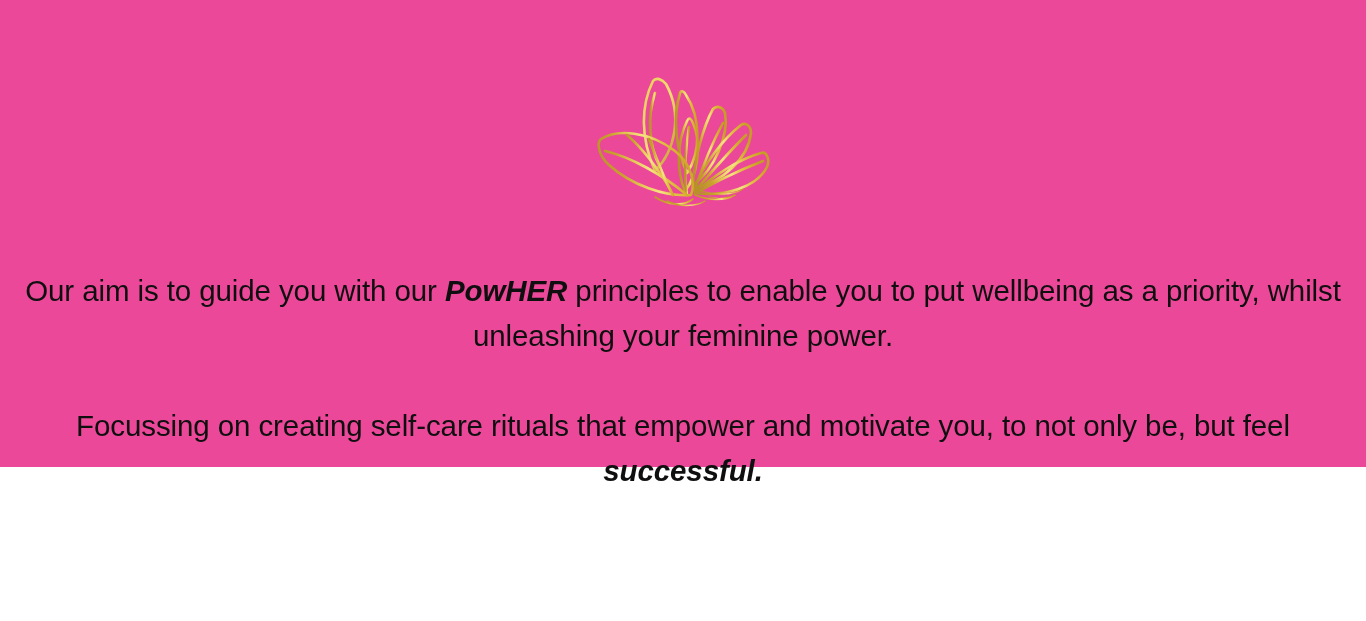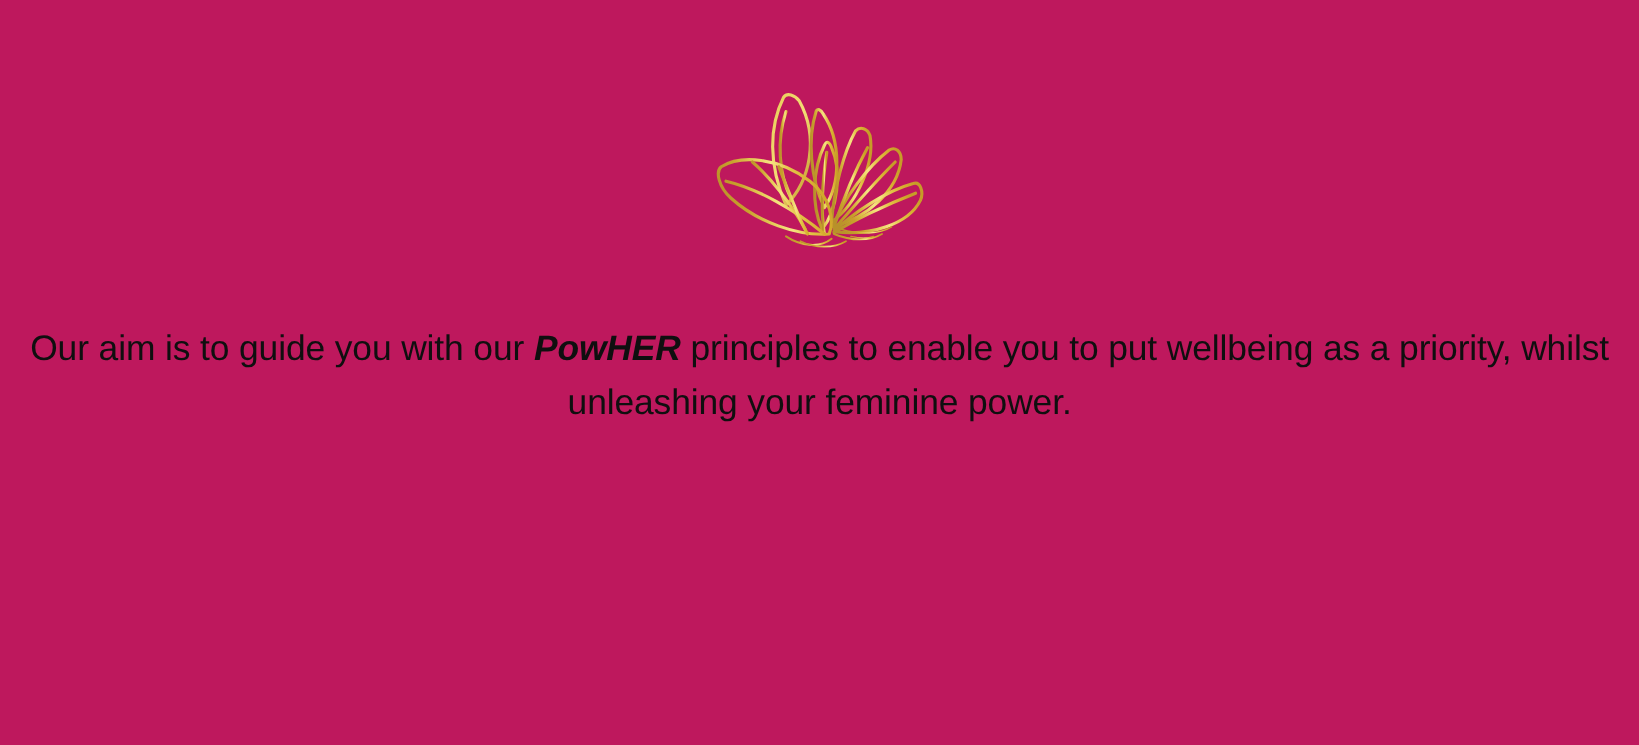--- a/index.html
+++ b/index.html
@@ -11,22 +11,22 @@
     width: 1366px;
     height: 621px;
     background: #ffffff;
     font-family: "Liberation Sans", sans-serif;
     overflow: hidden;
   }
 
   .page {
     position: relative;
     width: 1366px;
-    height: 621px;
-    background: #be185d;
+    height: 467px;
+    background: #ec4899;
     box-sizing: border-box;
   }
 
   
   .logo-block {
     position: absolute;
     top: 62px;
     left: 0;
     width: 1366px;
     height: 152px;
@@ -122,15 +122,16 @@
         <path d="M112 130 C 126 136, 142 136, 152 130" stroke-width="1.6"></path>
         <path d="M118 126 C 134 131, 150 130, 160 124" stroke-width="1.2"></path>
         <path d="M126 132 C 134 134, 140 134, 145 132" stroke-width="1.1"></path>
       </g>
     </svg>
   </div>
 
   <div class="statement">
     <p class="spacer-after"><span>Our aim is to guide you with our </span><span class="emph">PowHER</span><span> principles to enable you to put wellbeing as a priority, whilst unleashing your feminine power.</span></p>
 
+    <p><span>Focussing on creating self-care rituals that empower and motivate you, to not only be, but feel </span><span class="emph">successful.</span><span></span></p>
   </div>
 
 </div>
 
 </body></html>

